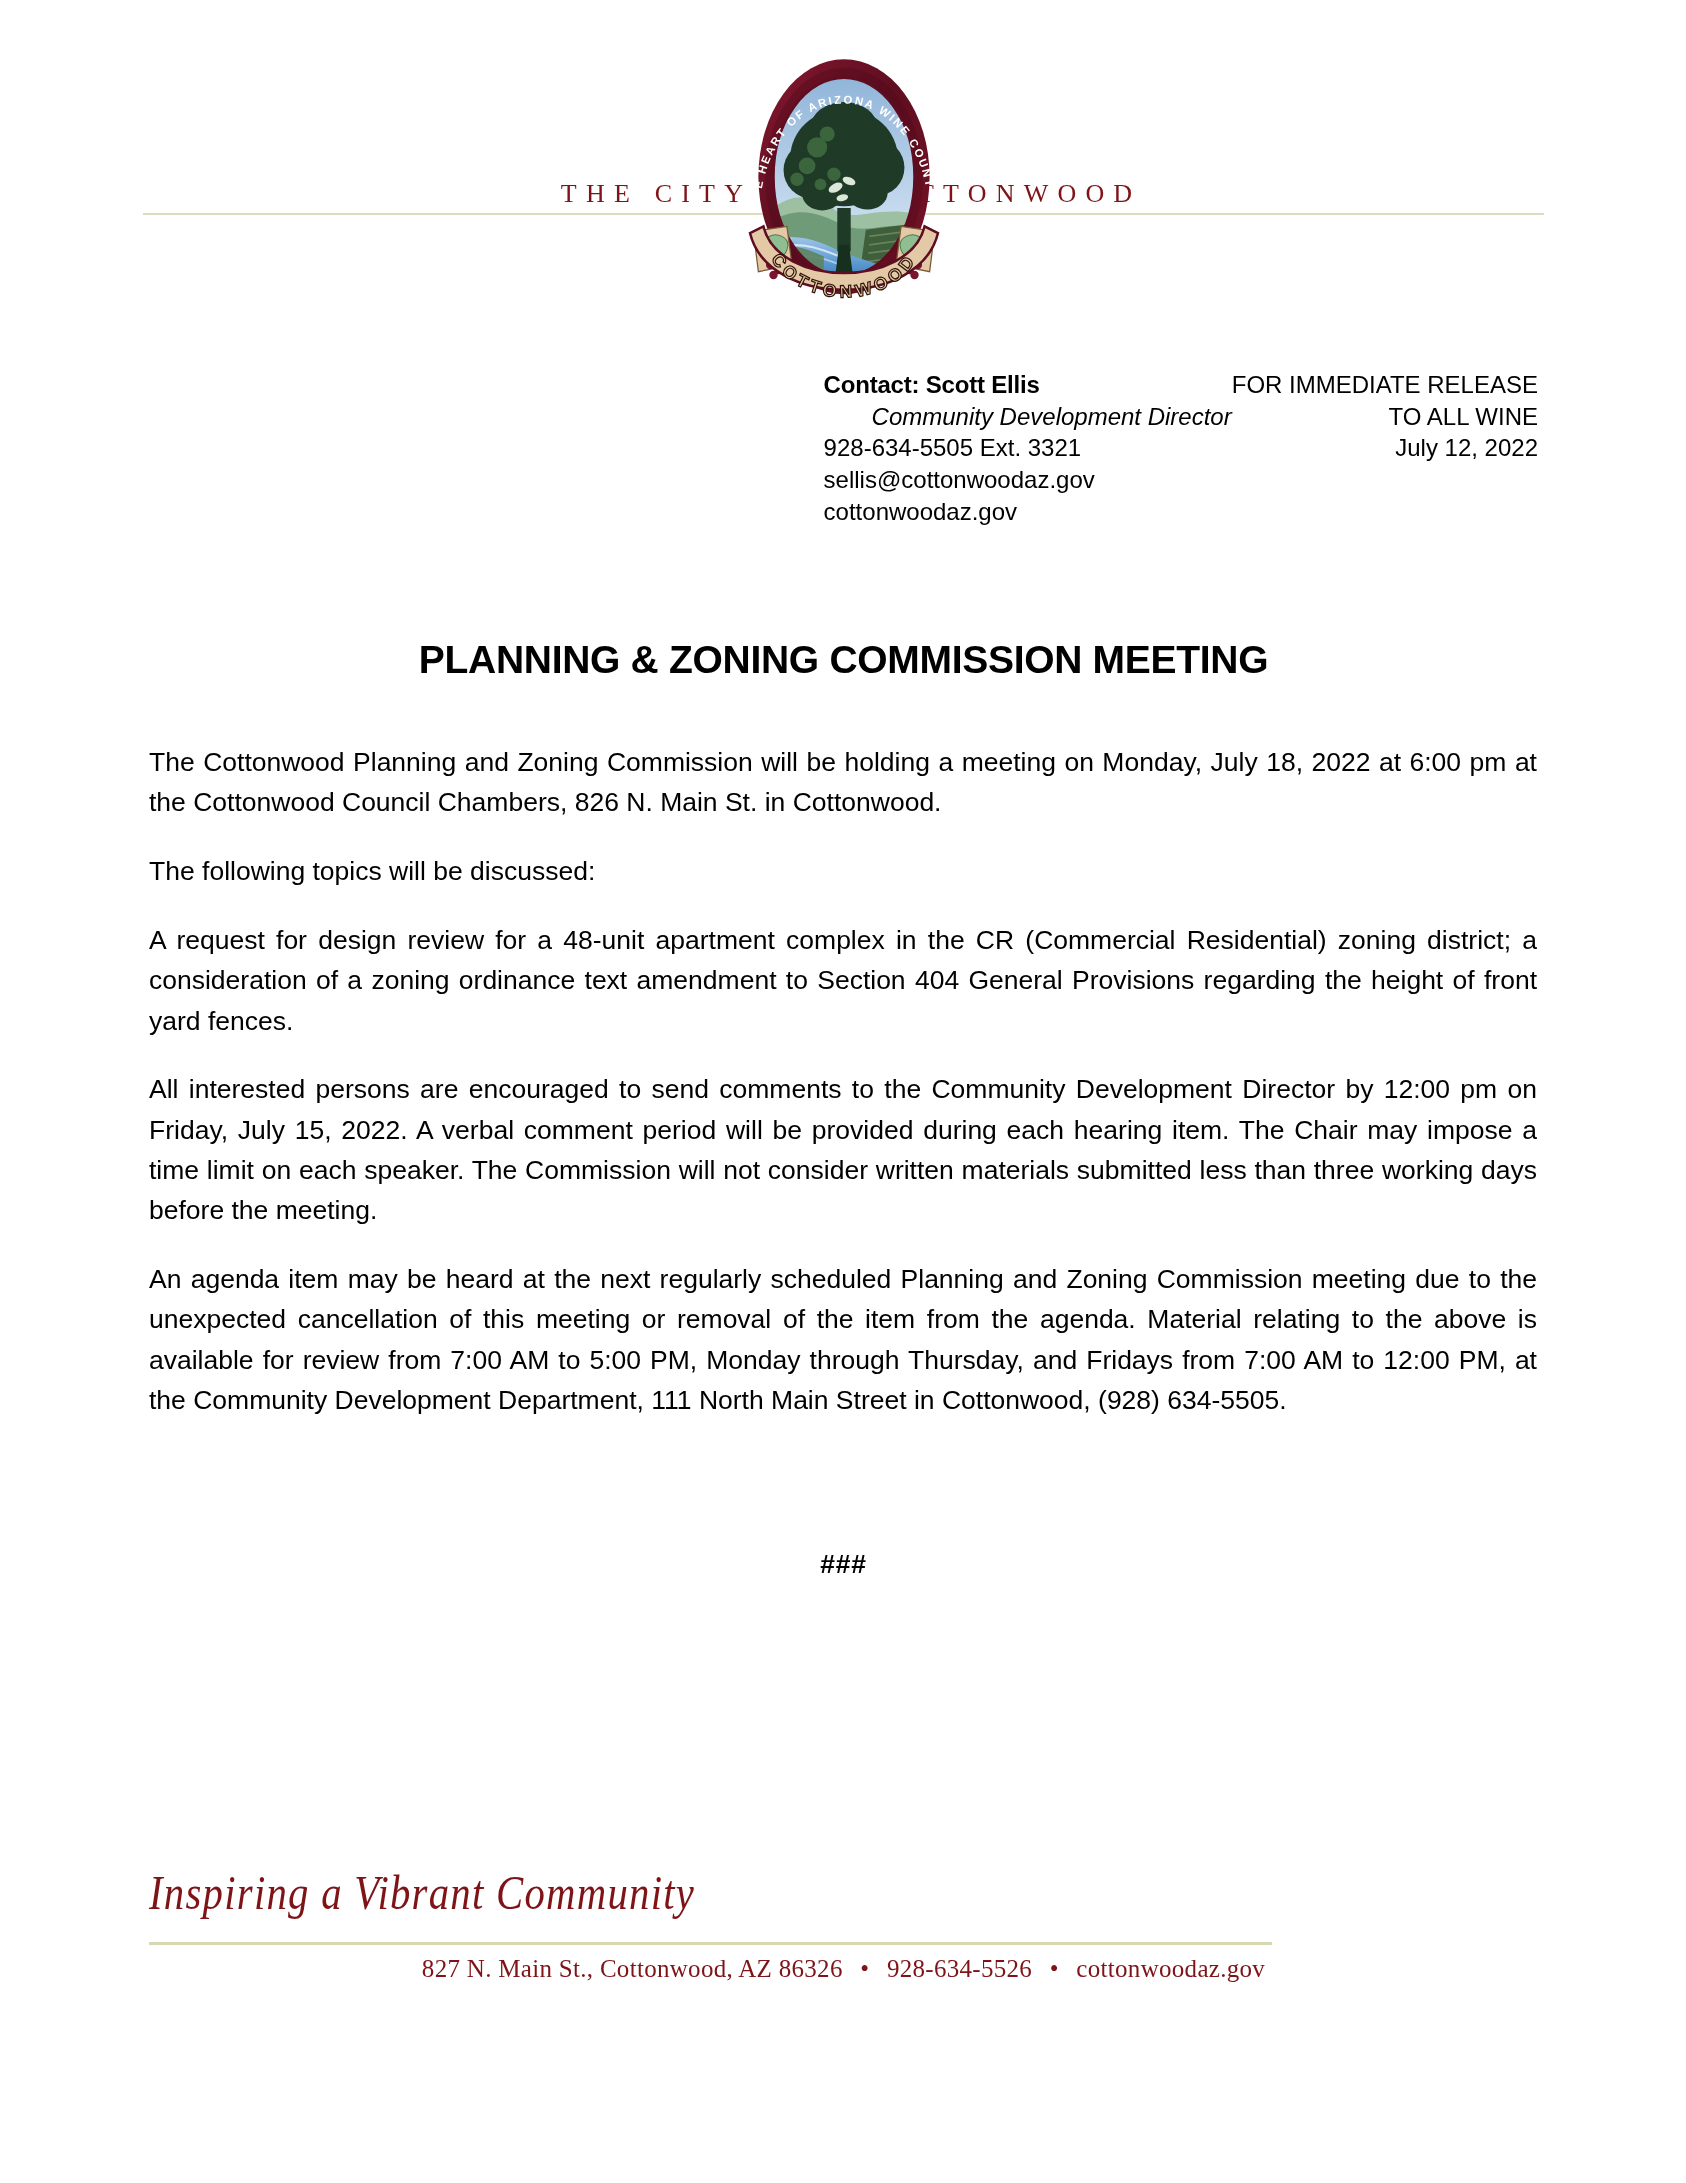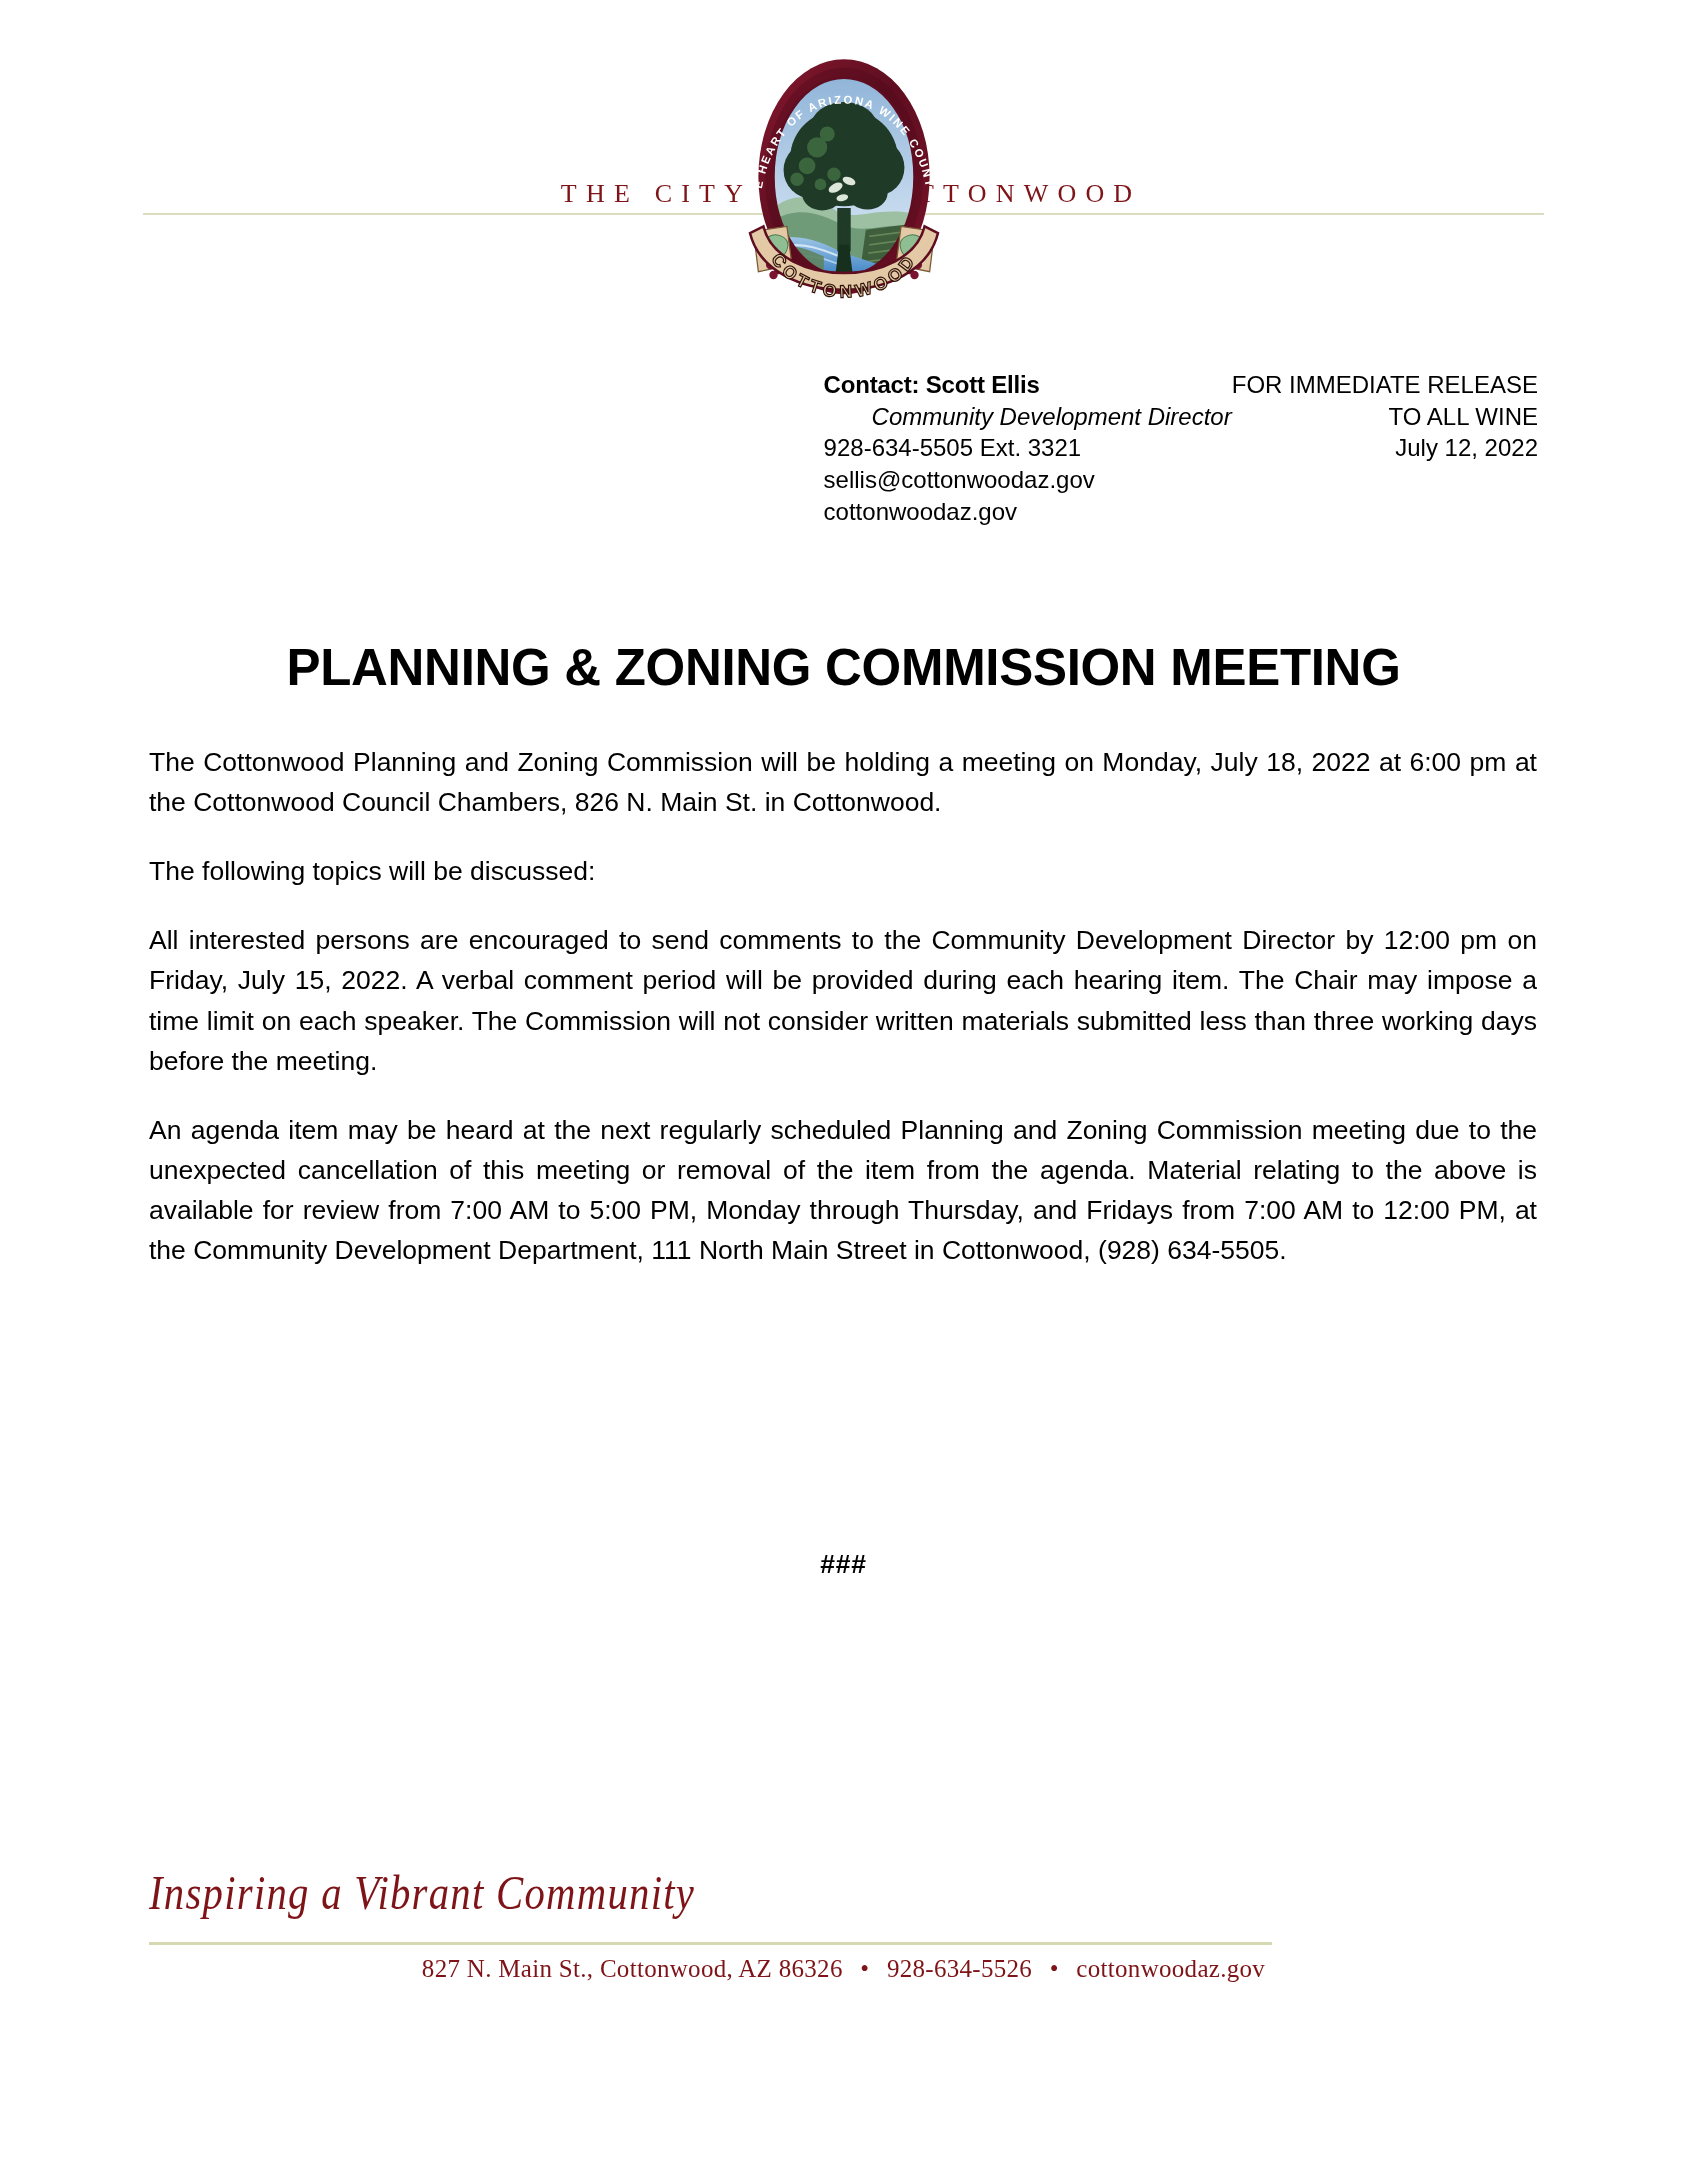--- a/index.html
+++ b/index.html
@@ -115,21 +115,21 @@
   }
   .release-strong { font-weight: normal; }
 
   
   .headline {
     position: absolute;
     top: 638px;
     left: 0;
     width: 1687px;
     text-align: center;
-    font-size: 51px;
+    font-size: 39px;
     font-weight: bold;
     letter-spacing: -0.3px;
   }
 
   
   .body-copy {
     position: absolute;
     top: 742px;
     left: 149px;
     width: 1388px;
@@ -334,20 +334,21 @@
       <div class="release-strong">TO ALL WINE</div>
       <div>July 12, 2022</div>
     </div>
   </div>
 
   <div class="headline">PLANNING &amp; ZONING COMMISSION MEETING</div>
 
   <div class="body-copy">
     <p>The Cottonwood Planning and Zoning Commission will be holding a meeting on Monday, July 18, 2022 at 6:00 pm at the Cottonwood Council Chambers, 826 N. Main St. in Cottonwood.</p>
     <p>The following topics will be discussed:</p>
+    <p>A request for design review for a 48-unit apartment complex in the CR (Commercial Residential) zoning district; a consideration of a zoning ordinance text amendment to Section 404 General Provisions regarding the height of front yard fences.</p>
     <p>All interested persons are encouraged to send comments to the Community Development Director by 12:00 pm on Friday, July 15, 2022. A verbal comment period will be provided during each hearing item. The Chair may impose a time limit on each speaker. The Commission will not consider written materials submitted less than three working days before the meeting.</p>
     <p>An agenda item may be heard at the next regularly scheduled Planning and Zoning Commission meeting due to the unexpected cancellation of this meeting or removal of the item from the agenda. Material relating to the above is available for review from 7:00 AM to 5:00 PM, Monday through Thursday, and Fridays from 7:00 AM to 12:00 PM, at the Community Development Department, 111 North Main Street in Cottonwood, (928) 634-5505.</p>
   </div>
 
   <div class="endmark">###</div>
 
   <div class="footer">
     <div class="tagline">Inspiring a Vibrant Community</div>
     <div class="footer-rule"></div>
     <div class="footer-address">

